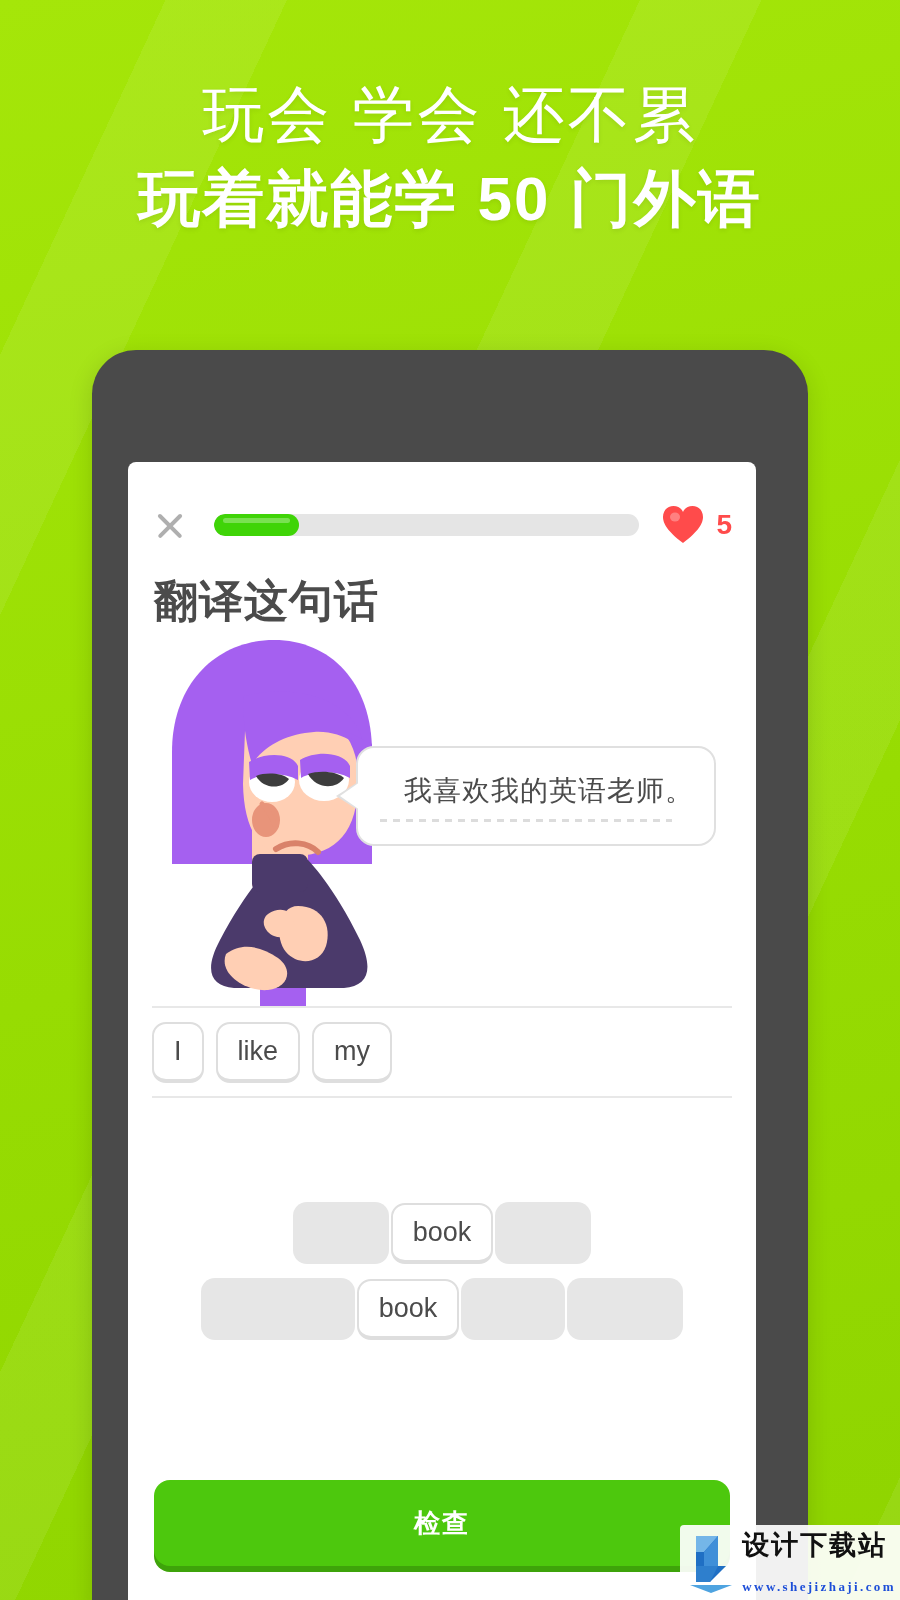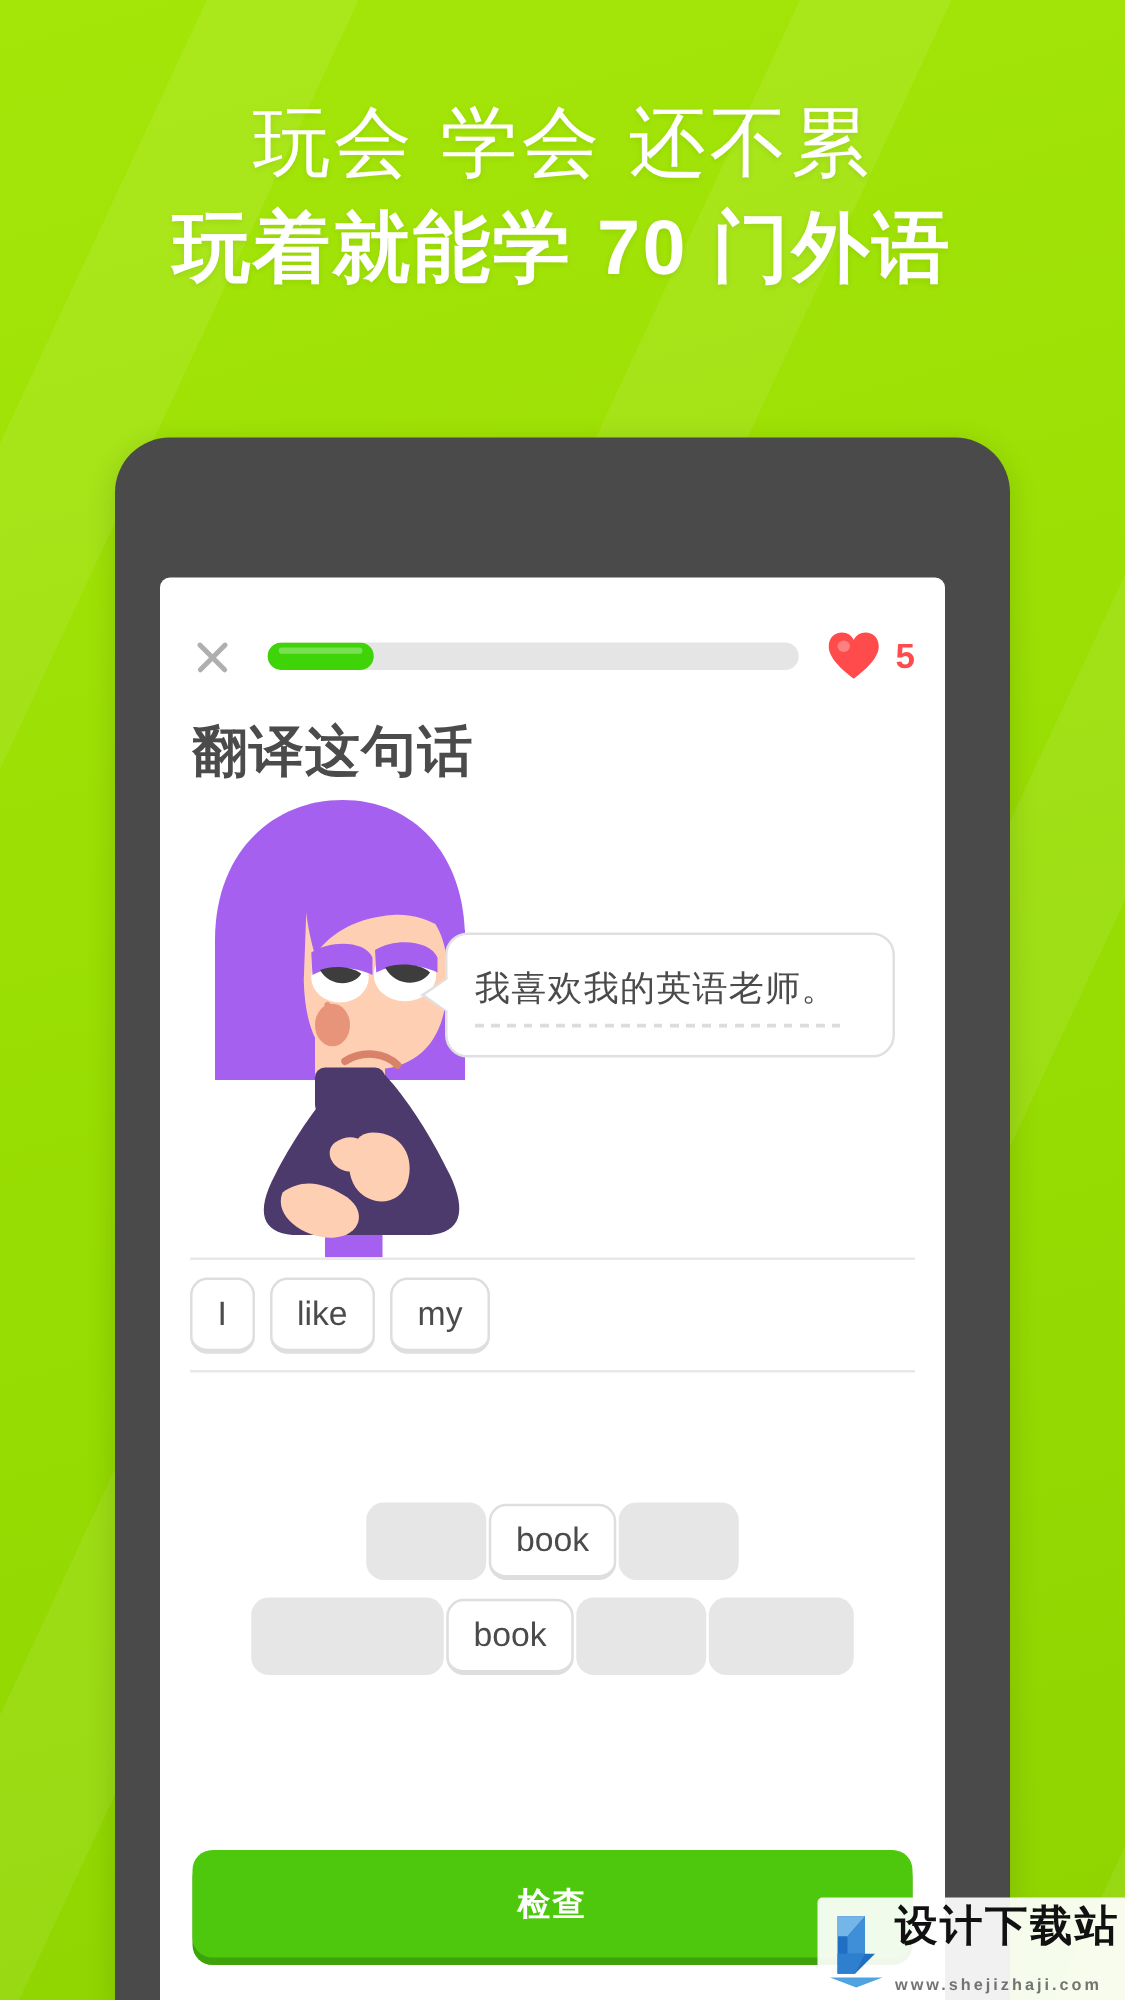--- a/index.html
+++ b/index.html
@@ -123,20 +123,21 @@
     background:#ffffff;
     border:2px solid #e0e0e0;
     border-radius:18px;
     display:flex; flex-direction:column;
     justify-content:center;
     padding:16px 20px 14px 22px;
   }
   #bubble-text {
     font-size:28px; color:#4b4b4b; letter-spacing:1px;
     white-space:nowrap;
+    text-align:right;
   }
   #bubble-underline {
     margin-top:9px; height:3px;
     background:repeating-linear-gradient(
       to right,
       #dcdcdc 0px, #dcdcdc 7px,
       transparent 7px, transparent 13px);
     width:93%;
   }
   
@@ -222,37 +223,37 @@
     position:absolute;
     right:0px; bottom:0px;
     background:rgba(255,255,255,.92);
     padding:6px 4px 5px 8px;
     display:flex; align-items:center;
     border-radius:4px 0 0 0;
   }
   #wm-logo { width:46px; height:62px; flex:0 0 46px; }
   #wm-texts { margin-left:8px; }
   #wm-title {
-    font-size:34px; font-weight:bold; color:#111111;
+    font-size:27px; font-weight:bold; color:#111111;
     letter-spacing:2px; line-height:1.05;
     font-family:"DejaVu Serif", serif;
   }
   #wm-url {
-    font-size:13px; color:#737373; letter-spacing:2.4px;
-    margin-top:20px; font-weight:bold;
+    font-size:13px; color:#1d4ed8; letter-spacing:2.4px;
+    margin-top:20px; font-weight:bold;font-family:Liberation Serif, serif;
   }
 </style>
 </head>
 <body>
 
 <div id="bg-stripes"></div>
 
 <div id="headline">
   <div class="line1">玩会 学会 还不累</div>
-  <div class="line2">玩着就能学 70 门外语</div>
+  <div class="line2">玩着就能学 50 门外语</div>
 </div>
 
 <div id="phone">
   <div id="screen">
 
     <div id="topbar">
       <div id="close-icon"></div>
 
       <div id="progress-track">
         <div id="progress-fill" style="width: 20%;"></div>

